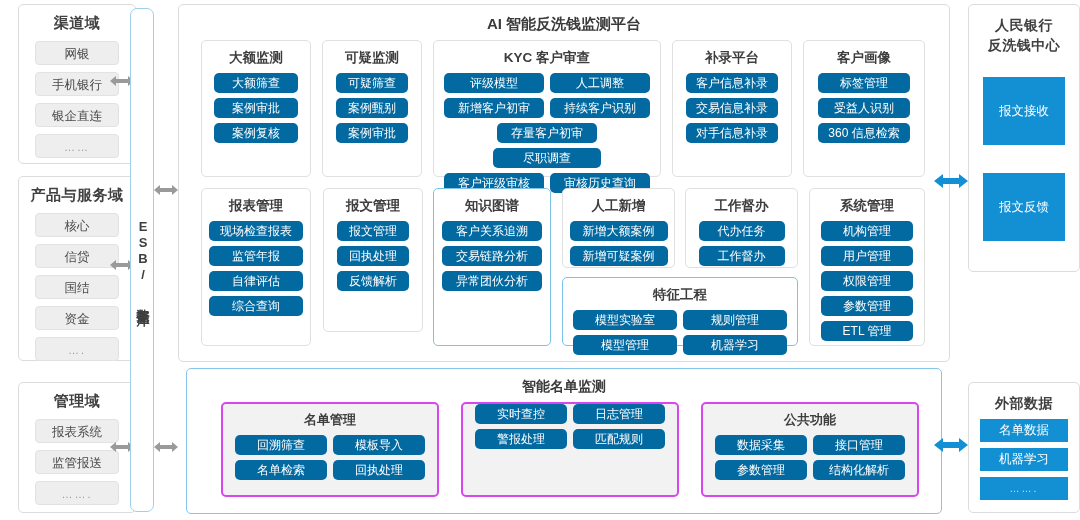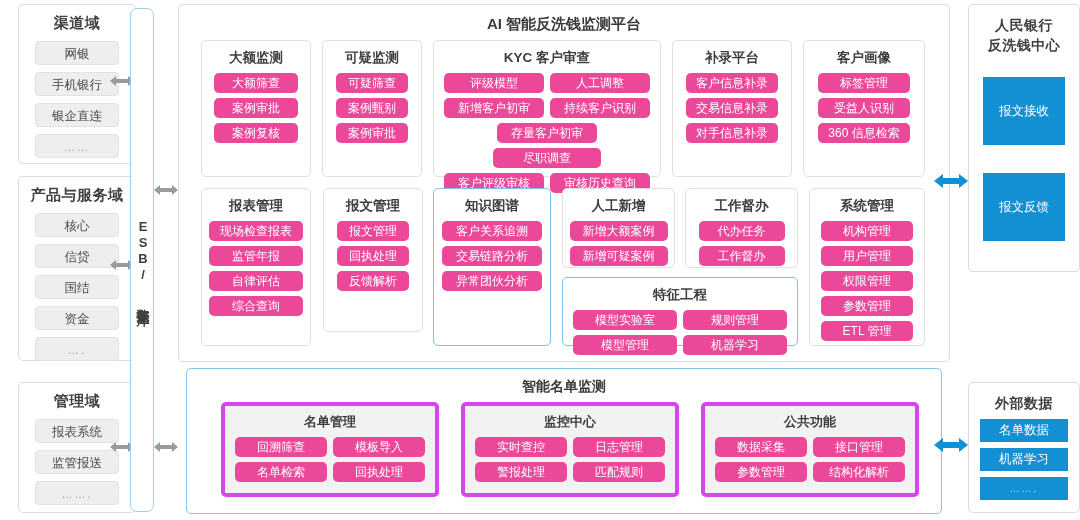--- a/index.html
+++ b/index.html
@@ -88,21 +88,21 @@
   .mod > .mod-title{
     text-align:center;font-size:13.5px;font-weight:bold;color:#3e3e3e;
     margin-top:8px;margin-bottom:6px;
   }
   .btn-col{display:flex;flex-direction:column;align-items:center;gap:5px;}
   .btn-grid{
     display:flex;flex-wrap:wrap;justify-content:center;
     gap:5px 6px;padding:0 7px;
   }
   .bbtn{
-    background:#ec4899;
+    background:#0369a1;
     color:#ffffff;
     border-radius:5px;
     text-align:center;
     font-size:12px;
     line-height:20px;
     height:20px;
     white-space:nowrap;
     box-sizing:border-box;
     padding:0 6px;
   }
@@ -117,21 +117,21 @@
     border:1px solid #86c5ea;border-radius:5px;background:#fff;
     box-sizing:border-box;
   }
   .smartlist-title{
     position:absolute;left:0;top:9px;width:100%;
     text-align:center;font-size:14px;font-weight:bold;color:#3a3a3a;
   }
   .sub{
     position:absolute;
     background:#f2f2f2;
-    border:4px solid #d946ef;
+    border:2px solid #d946ef;
     border-radius:5px;
     box-sizing:border-box;
   }
   .sub .mod-title{
     text-align:center;font-size:13px;font-weight:bold;color:#3e3e3e;
     margin-top:7px;margin-bottom:6px;
   }
 
   
   .rpanel{position:absolute;width:112px;}
@@ -336,21 +336,20 @@
       <div class="mod-title">名单管理</div>
       <div class="btn-grid">
         <div class="bbtn" style="width:92px;">回溯筛查</div>
         <div class="bbtn" style="width:92px;">模板导入</div>
         <div class="bbtn" style="width:92px;">名单检索</div>
         <div class="bbtn" style="width:92px;">回执处理</div>
       </div>
     </div>
 
     <div class="sub" style="left:274px;top:33px;width:218px;height:95px;">
-      <div class="mod-title">监控中心</div>
       <div class="btn-grid">
         <div class="bbtn" style="width:92px;">实时查控</div>
         <div class="bbtn" style="width:92px;">日志管理</div>
         <div class="bbtn" style="width:92px;">警报处理</div>
         <div class="bbtn" style="width:92px;">匹配规则</div>
       </div>
     </div>
 
     <div class="sub" style="left:514px;top:33px;width:218px;height:95px;">
       <div class="mod-title">公共功能</div>

